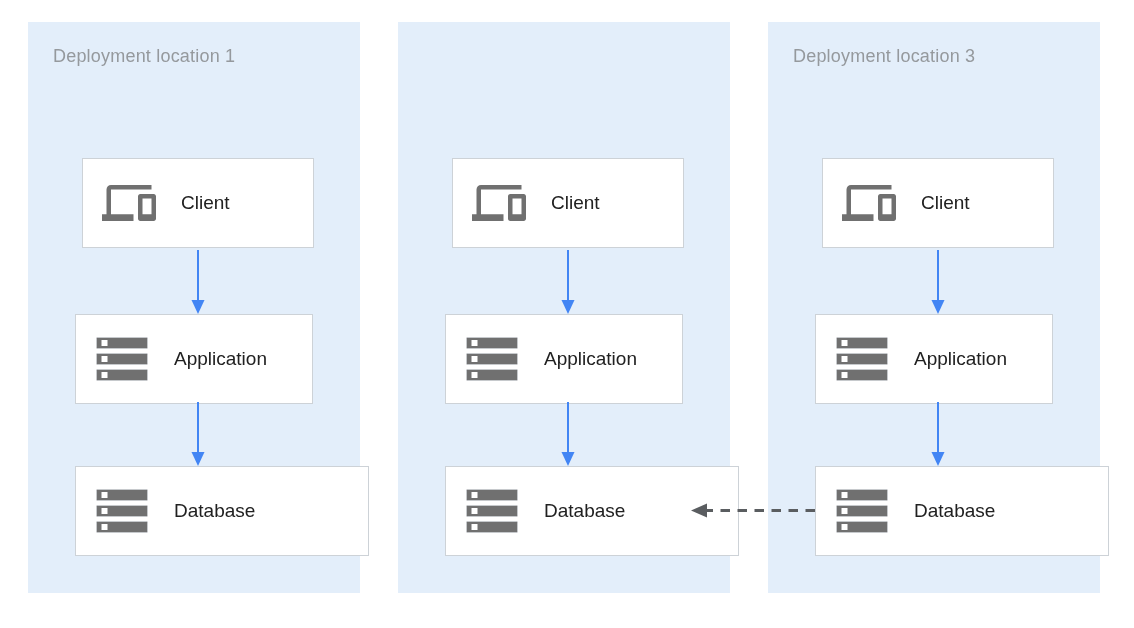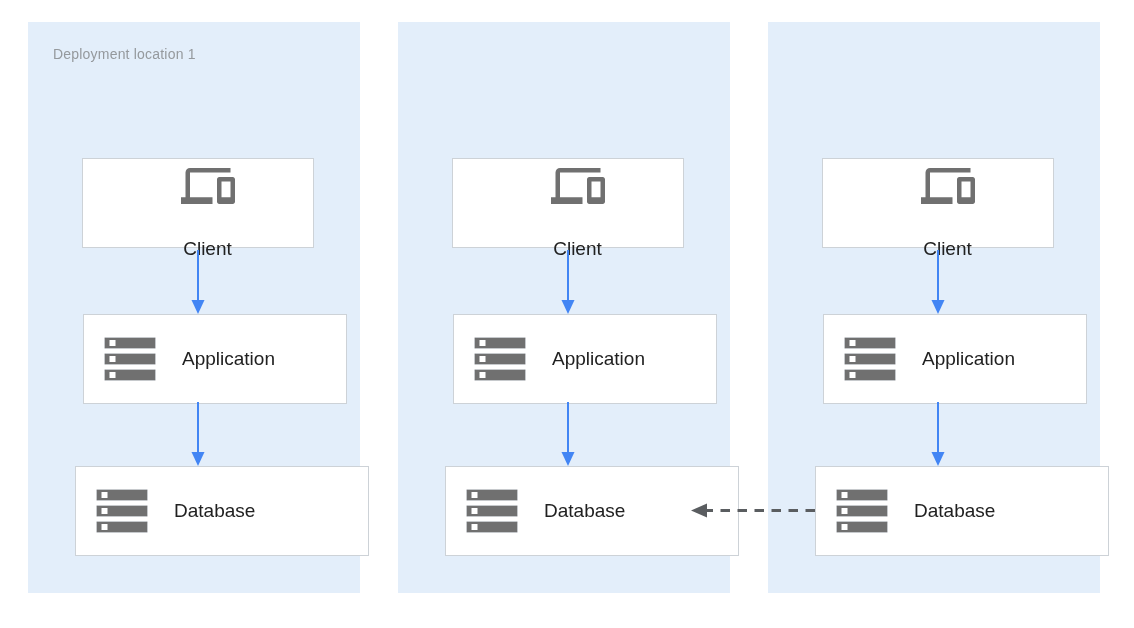--- a/index.html
+++ b/index.html
@@ -8,30 +8,30 @@
     font-family:"Liberation Sans","DejaVu Sans",sans-serif;overflow:hidden;
   }
   .panel{
     position:absolute;top:22px;width:332px;height:571px;
     background:var(--panel-bg,#e3eefa);
   }
   .panel.p1{left:28px}
   .panel.p2{left:398px}
   .panel.p3{left:768px}
   .panel-title{
-    position:absolute;left:25px;top:24px;font-size:14px;line-height:1.2;
+    position:absolute;left:25px;top:24px;font-size:18px;line-height:1.2;
     color:var(--panel-title-text,#95999d);letter-spacing:.2px;white-space:nowrap;
   }
   .node{
     position:absolute;box-sizing:border-box;height:90px;
     background:var(--node-bg,#fff);border:1px solid var(--node-border,#cdd2d7);
     display:flex;align-items:center;padding-left:19px;gap:25px;
   }
-  .node.client{left:54px;top:136px;width:232px;flex-direction:column;}
-  .node.app{left:55px;top:292px;width:264px;}
+  .node.client{left:54px;top:136px;width:232px;}
+  .node.app{left:47px;top:292px;width:238px;}
   .node.db{left:47px;top:444px;width:294px;}
   .node-label{font-size:19px;color:var(--node-text,#212121);white-space:nowrap;}
   .nicon{display:flex;align-items:center;color:var(--icon-gray,#707070);flex:0 0 auto;}
   .v-arrow{position:absolute;left:163px;width:14px;height:64px;color:var(--flow-arrow-blue,#4285f4);}
   .v-arrow.a1{top:228px}
   .v-arrow.a2{top:380px}
   .h-arrow{position:absolute;left:691px;top:502px;width:124px;height:17px;color:var(--replication-arrow-gray,#5a5d60);}
   svg{display:block;}
   .defs{position:absolute;width:0;height:0;overflow:hidden;}
 </style>
@@ -127,20 +127,21 @@
       <span class="nicon">
         <svg width="54" height="44" viewBox="0 0 54 44">
             <use href="#server-stack-shape"></use>
           </svg>
       </span>
       <span class="node-label">Database</span>
     </div>
   </div>
 
   <div class="panel p3">
+    <div class="panel-title">Deployment location 3</div>
     <div class="node client">
       <span class="nicon">
         <svg width="54" height="54" viewBox="0 0 24 24">
             <use href="#devices-shape"></use>
           </svg>
       </span>
       <span class="node-label">Client</span>
     </div>
     <svg class="v-arrow a1" width="14" height="64">
         <use href="#flow-arrow-shape"></use>

